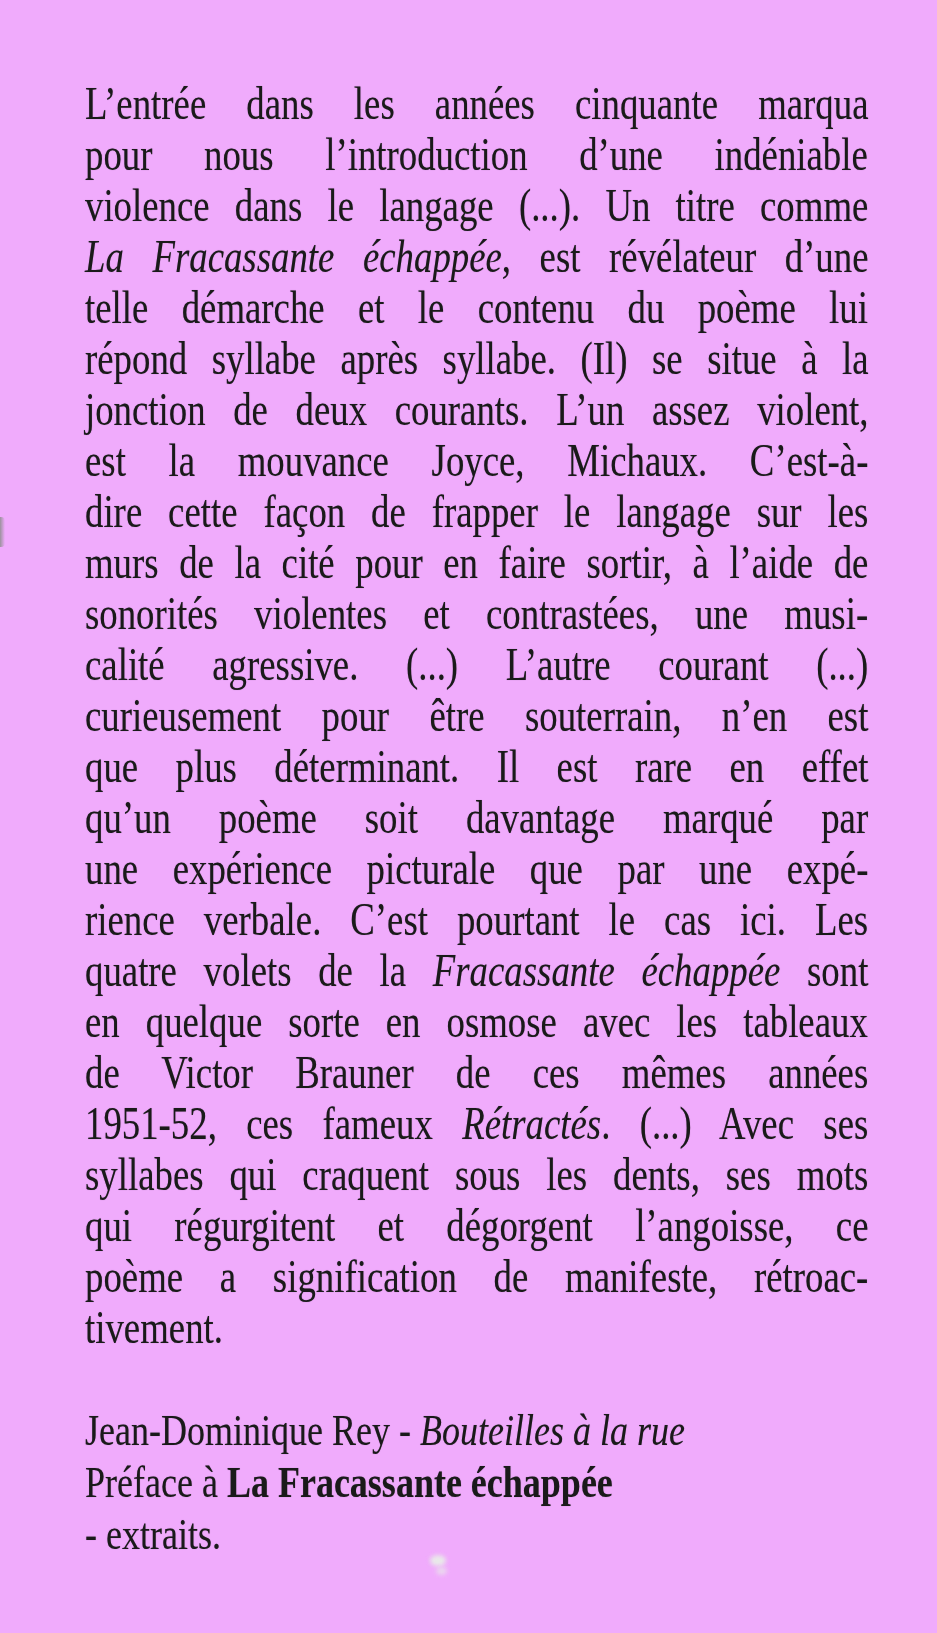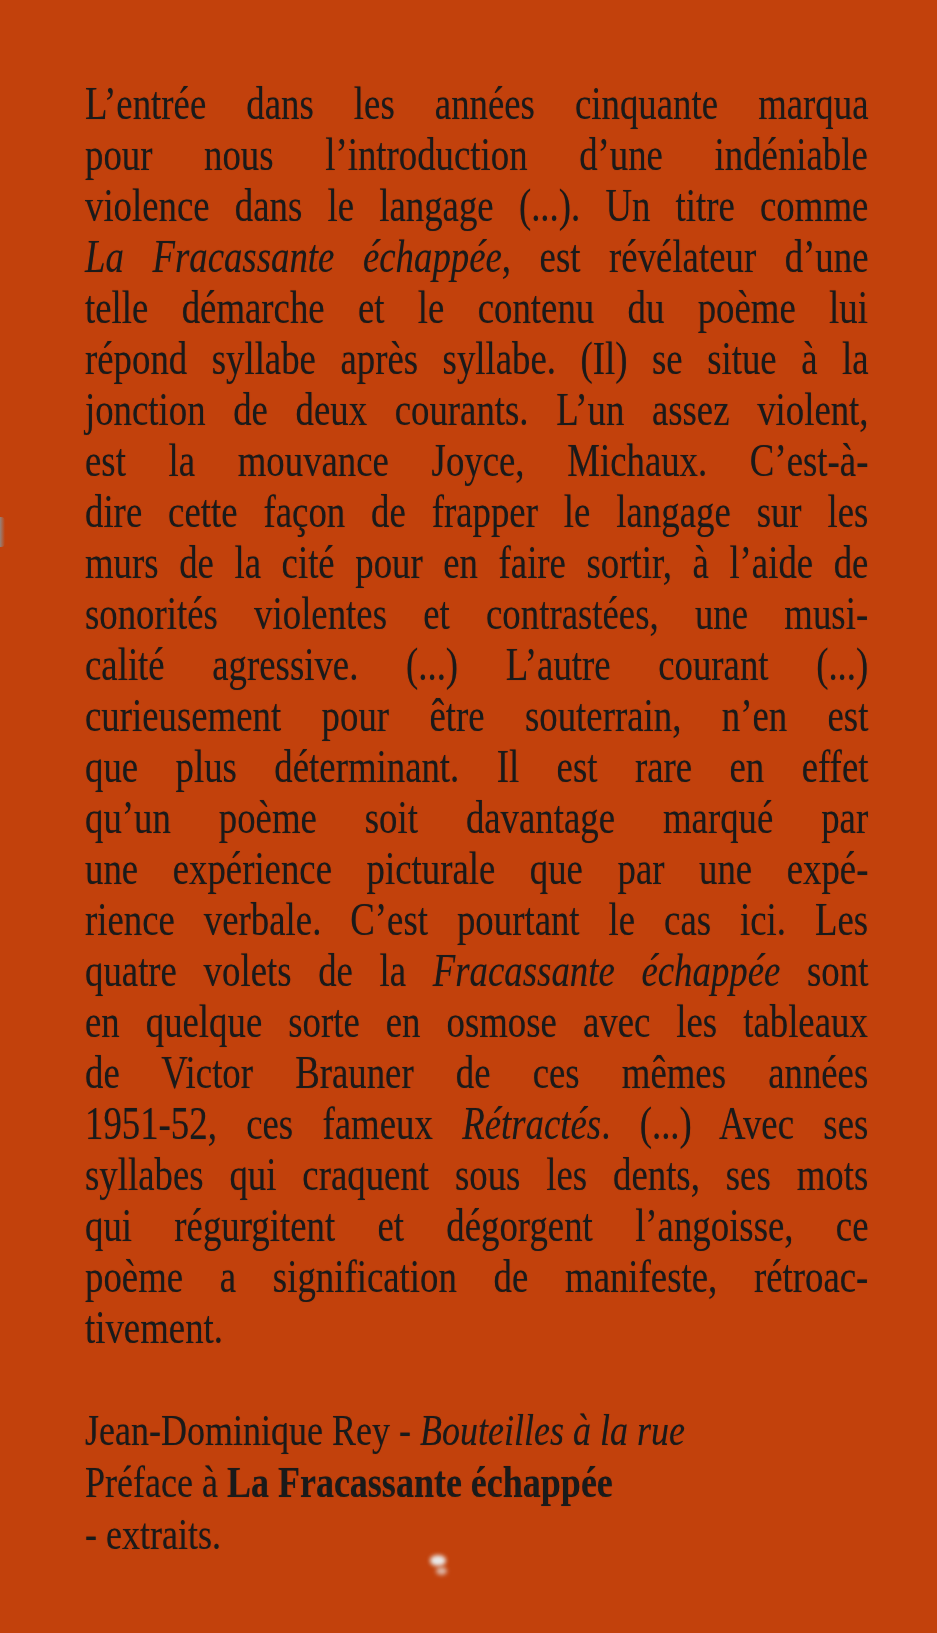--- a/index.html
+++ b/index.html
@@ -35,21 +35,21 @@
     position: absolute;
     border-radius: 50%;
     filter: blur(2px);
   }
   .smudge.s1 { left: 430px; top: 1555px; width: 16px; height: 11px; }
   .smudge.s2 { left: 436px; top: 1567px; width: 11px; height: 8px; opacity: 0.7; }
 </style>
 </head>
 <body>
 
-<div class="page" style="background: #c2410c; color: rgb(26, 26, 26);">
+<div class="page" style="background: #f0abfc; color: rgb(26, 26, 26);">
   <div id="paragraph" class="textblock">
       <div class="line" style="word-spacing: 38.6px;"><span class="ln-inner"><span class="seg normal">L’entrée dans les années cinquante marqua</span></span></div>
       <div class="line" style="word-spacing: 53px;"><span class="ln-inner"><span class="seg normal">pour nous l’introduction d’une indéniable</span></span></div>
       <div class="line" style="word-spacing: 20px;"><span class="ln-inner"><span class="seg normal">violence dans le langage (...). Un titre comme</span></span></div>
       <div class="line" style="word-spacing: 24.2px;"><span class="ln-inner"><span class="seg italic">La Fracassante échappée</span><span class="seg normal">, est révélateur d’une</span></span></div>
       <div class="line" style="word-spacing: 30.1429px;"><span class="ln-inner"><span class="seg normal">telle démarche et le contenu du poème lui</span></span></div>
       <div class="line" style="word-spacing: 19.125px;"><span class="ln-inner"><span class="seg normal">répond syllabe après syllabe. (Il) se situe à la</span></span></div>
       <div class="line" style="word-spacing: 23px;"><span class="ln-inner"><span class="seg normal">jonction de deux courants. L’un assez violent,</span></span></div>
       <div class="line" style="word-spacing: 41.8px;"><span class="ln-inner"><span class="seg normal">est la mouvance Joyce, Michaux. C’est-à-</span></span></div>
       <div class="line" style="word-spacing: 20.875px;"><span class="ln-inner"><span class="seg normal">dire cette façon de frapper le langage sur les</span></span></div>

